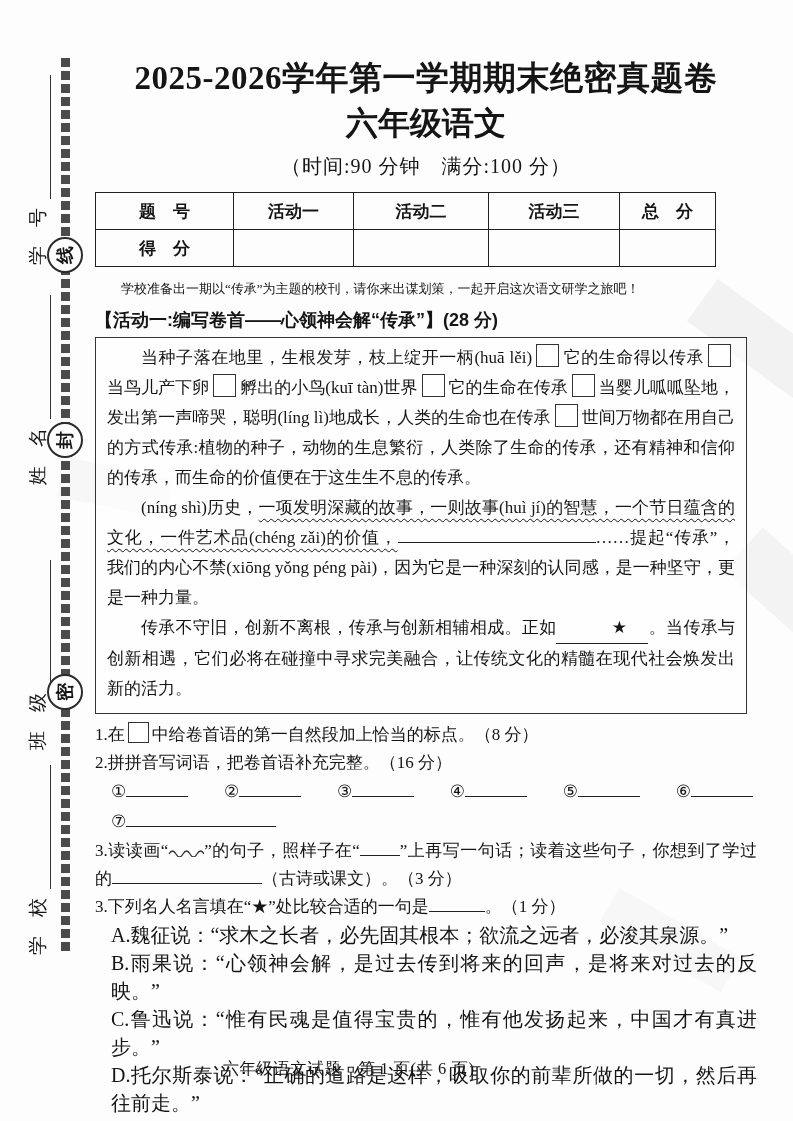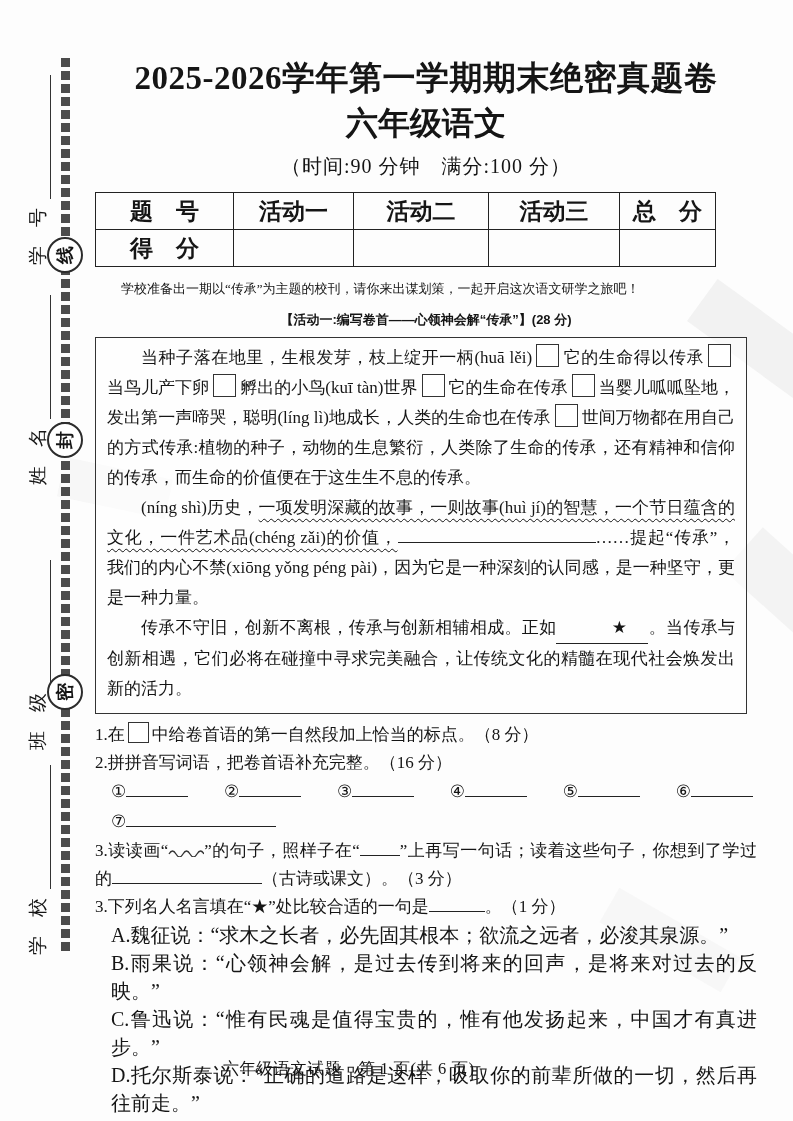--- a/index.html
+++ b/index.html
@@ -35,28 +35,28 @@
 
   
   .main{position:absolute;left:95px;top:56px;width:662px;z-index:1;}
   .title1{font-size:33px;font-weight:700;text-align:center;line-height:44px;letter-spacing:.5px;}
   .title2{font-size:32px;font-weight:700;text-align:center;line-height:46px;}
   .exam-info{font-size:20px;text-align:center;line-height:28px;margin-top:6px;letter-spacing:1px;}
 
   table.score{border-collapse:collapse;margin-top:12px;table-layout:fixed;width:620px;}
   table.score th,table.score td{
     border:1.6px solid #222;height:36px;text-align:center;
-    font-family:"Liberation Sans",sans-serif;font-weight:bold;font-size:23px;padding:0;
+    font-family:"Liberation Sans",sans-serif;font-weight:bold;font-size:17px;padding:0;
   }
   table.score td.empty{background:transparent;}
 
   .intro{font-size:13px;line-height:28px;text-indent:2em;margin:8px 0 0 0;text-align:justify;}
   .sec-head{
-    font-family:"Liberation Sans",sans-serif;font-weight:bold;font-size:13px;
-    line-height:28px;margin-top:3px;text-align:center;
+    font-family:"Liberation Sans",sans-serif;font-weight:bold;font-size:18px;
+    line-height:28px;margin-top:3px;
   }
   .lead-box{
     border:1.6px solid #333;margin-top:3px;padding:5px 11px 9px 11px;width:628px;
     font-size:17px;line-height:30px;text-align:justify;background:rgba(255,255,255,.55);
   }
   .lead-box p{margin:0;text-indent:2em;}
   .wavy{text-decoration-line:underline;text-decoration-style:wavy;text-decoration-thickness:1px;text-underline-offset:5px;}
   .pbox{display:inline-block;width:21px;height:21px;border:1.2px solid #333;vertical-align:-4px;margin:0 4px;background:#fff;}
   .pbox.small{width:19px;height:19px;vertical-align:-3px;margin:0 3px;}
   .blank{display:inline-block;border-bottom:1.2px solid #222;height:1.05em;vertical-align:baseline;}

